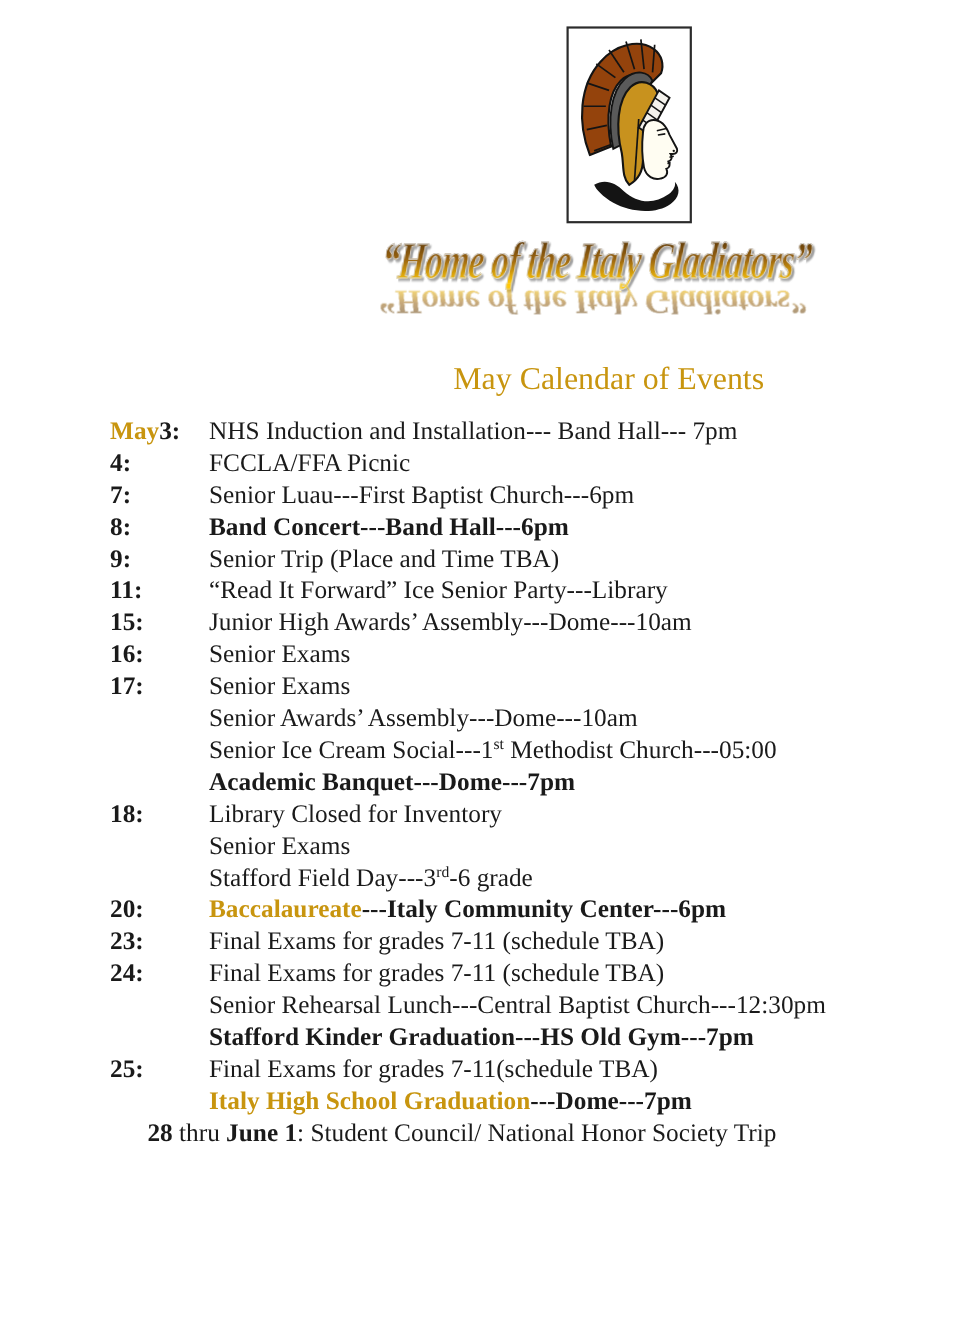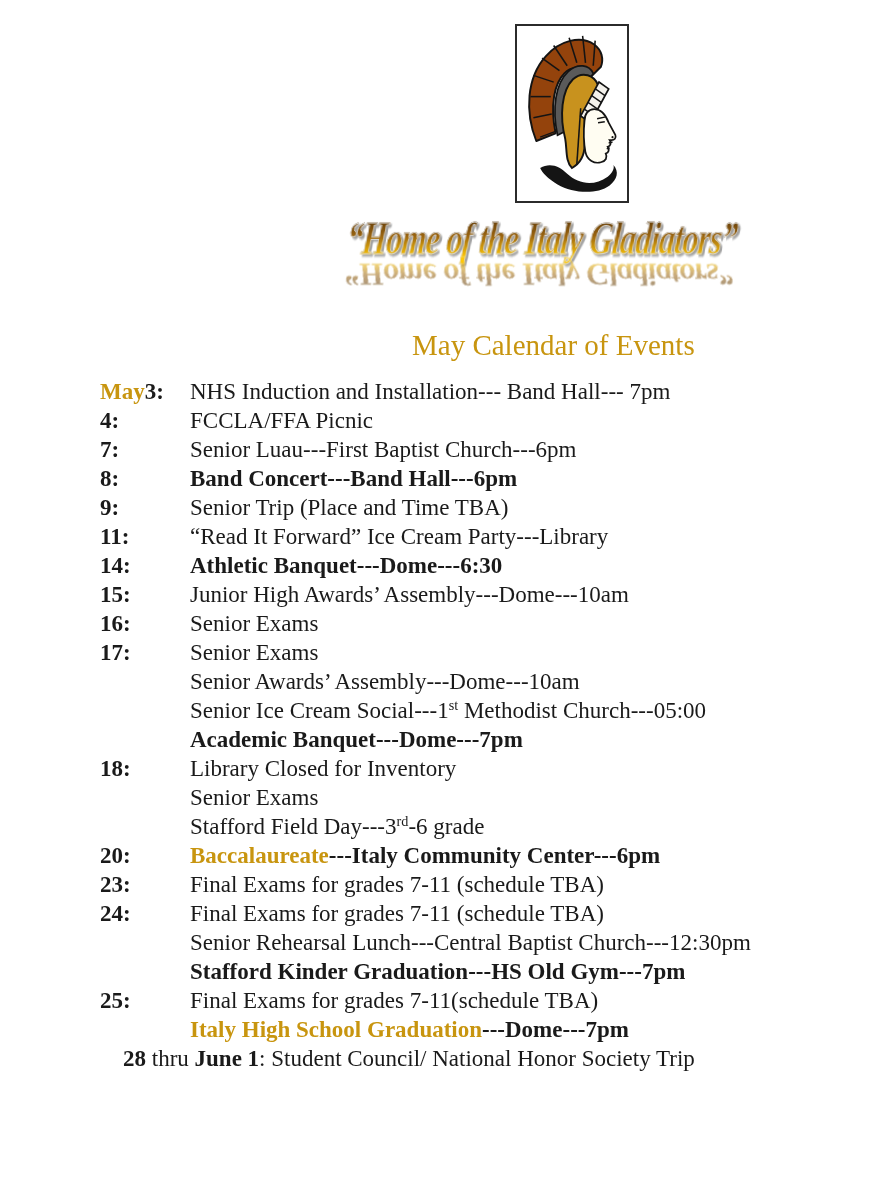--- a/index.html
+++ b/index.html
@@ -38,21 +38,21 @@
   .page-title{
     position:absolute;left:412px;top:329px;
     font-size:29px;font-weight:normal;color:var(--gold);white-space:nowrap;
   }
   
   .events{position:absolute;left:100px;top:377px;width:780px;font-size:23px;line-height:29px;}
   .event-row{white-space:nowrap;height:29px;}
   .date-cell{display:inline-block;width:68px;text-align:left;font-weight:bold;vertical-align:top;}
   .month{color:var(--gold);font-weight:bold;}
   .text-cell{display:inline-block;margin-left:22px;vertical-align:top;}
-  .full-cell{display:inline-block;margin-left:23px;vertical-align:top;}
+  .full-cell{display:inline-block;margin-left:34px;vertical-align:top;}
   .seg-bold{font-weight:bold;}
   .seg-gold{color:var(--gold);}
   sup{font-size:0.62em;vertical-align:baseline;position:relative;top:-0.55em;line-height:0;}
 </style>
 </head>
 <body>
 
 <div class="logo-frame">
   <svg viewBox="0 0 114 179" aria-hidden="true">
 
@@ -103,22 +103,21 @@
 </div>
 
 <div class="page-title">May Calendar of Events</div>
 
 <div class="events" id="events-list">
     <div class="event-row"><span class="date-cell"><span class="month">May</span>3:</span><span class="text-cell"><span>NHS Induction and Installation--- Band Hall--- 7pm</span></span></div>
     <div class="event-row"><span class="date-cell">4:</span><span class="text-cell"><span>FCCLA/FFA Picnic</span></span></div>
     <div class="event-row"><span class="date-cell">7:</span><span class="text-cell"><span>Senior Luau---First Baptist Church---6pm</span></span></div>
     <div class="event-row"><span class="date-cell">8:</span><span class="text-cell"><span class="seg-bold">Band Concert---Band Hall---6pm</span></span></div>
     <div class="event-row"><span class="date-cell">9:</span><span class="text-cell"><span>Senior Trip (Place and Time TBA)</span></span></div>
-    <div class="event-row"><span class="date-cell">11:</span><span class="text-cell"><span>“Read It Forward” Ice Cream Party---Library</span></span></div>
-    <div class="event-row"><span class="date-cell">14:</span><span class="text-cell"><span class="seg-bold">Athletic Banquet---Dome---6:30</span></span></div>
+    <div class="event-row"><span class="date-cell">11:</span><span class="text-cell"><span>“Read It Forward” Ice Senior Party---Library</span></span></div>
     <div class="event-row"><span class="date-cell">15:</span><span class="text-cell"><span>Junior High Awards’ Assembly---Dome---10am</span></span></div>
     <div class="event-row"><span class="date-cell">16:</span><span class="text-cell"><span>Senior Exams</span></span></div>
     <div class="event-row"><span class="date-cell">17:</span><span class="text-cell"><span>Senior Exams</span></span></div>
     <div class="event-row"><span class="date-cell"></span><span class="text-cell"><span>Senior Awards’ Assembly---Dome---10am</span></span></div>
     <div class="event-row"><span class="date-cell"></span><span class="text-cell"><span>Senior Ice Cream Social---1</span><sup>st</sup><span> Methodist Church---05:00</span></span></div>
     <div class="event-row"><span class="date-cell"></span><span class="text-cell"><span class="seg-bold">Academic Banquet---Dome---7pm</span></span></div>
     <div class="event-row"><span class="date-cell">18:</span><span class="text-cell"><span>Library Closed for Inventory</span></span></div>
     <div class="event-row"><span class="date-cell"></span><span class="text-cell"><span>Senior Exams</span></span></div>
     <div class="event-row"><span class="date-cell"></span><span class="text-cell"><span>Stafford Field Day---3</span><sup>rd</sup><span>-6 grade</span></span></div>
     <div class="event-row"><span class="date-cell">20:</span><span class="text-cell"><span class="seg-bold seg-gold">Baccalaureate</span><span class="seg-bold">---Italy Community Center---6pm</span></span></div>

